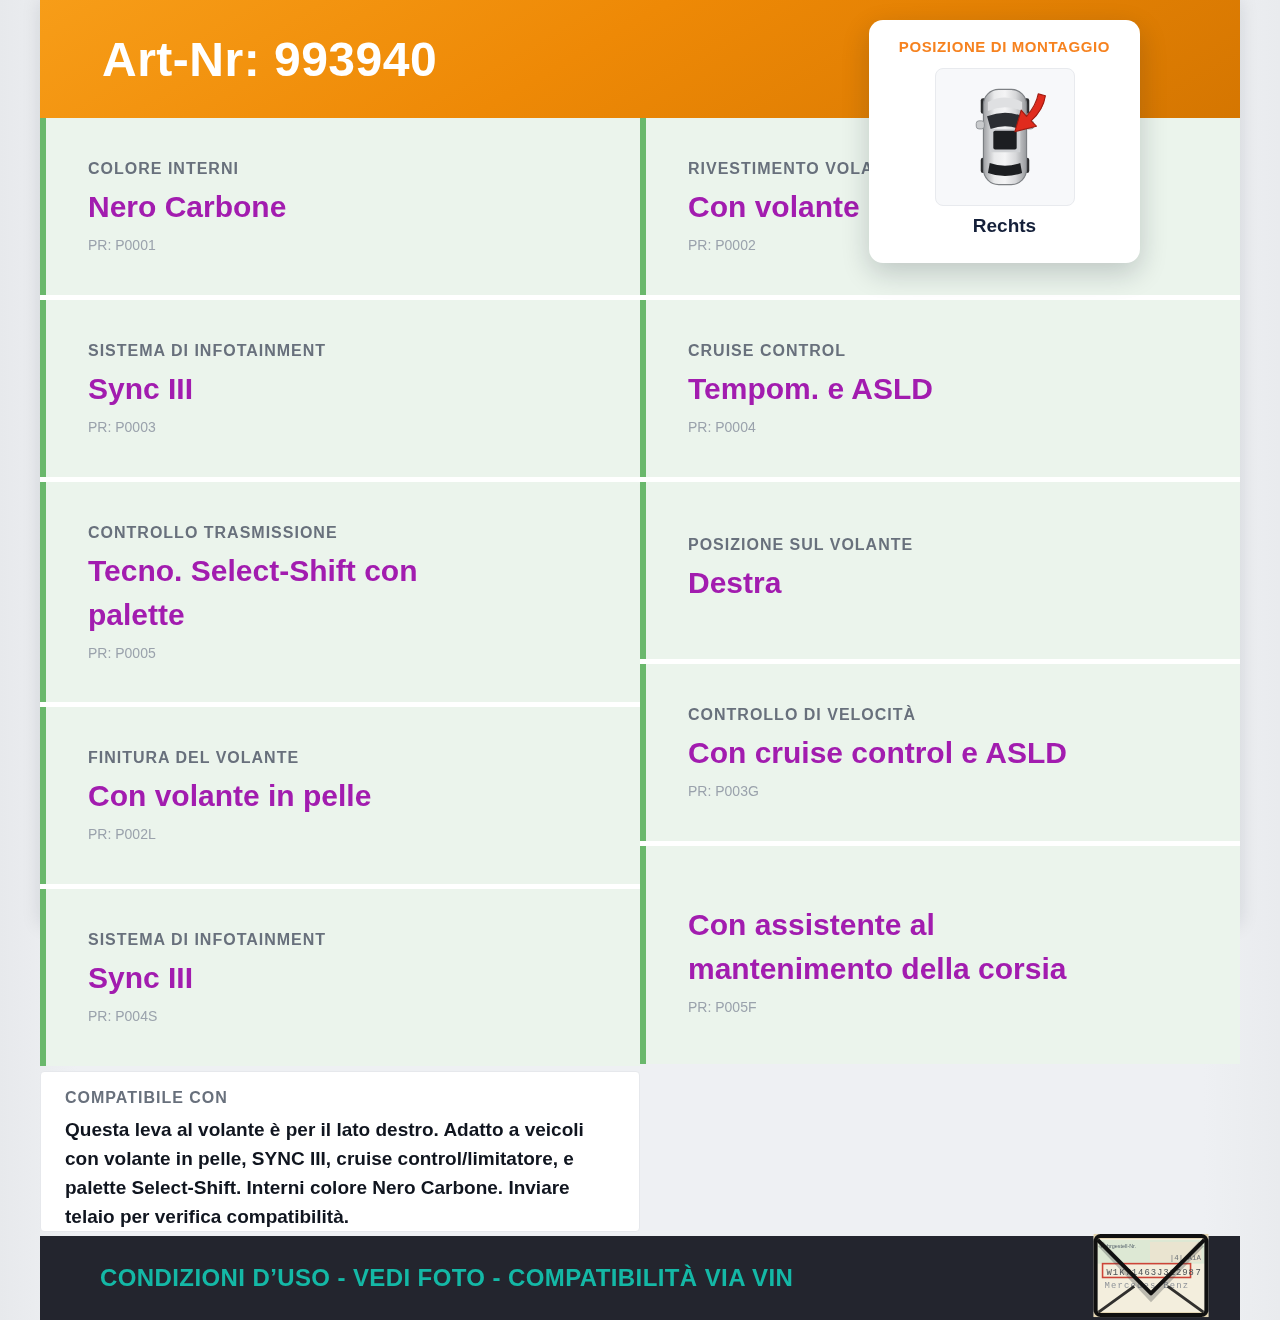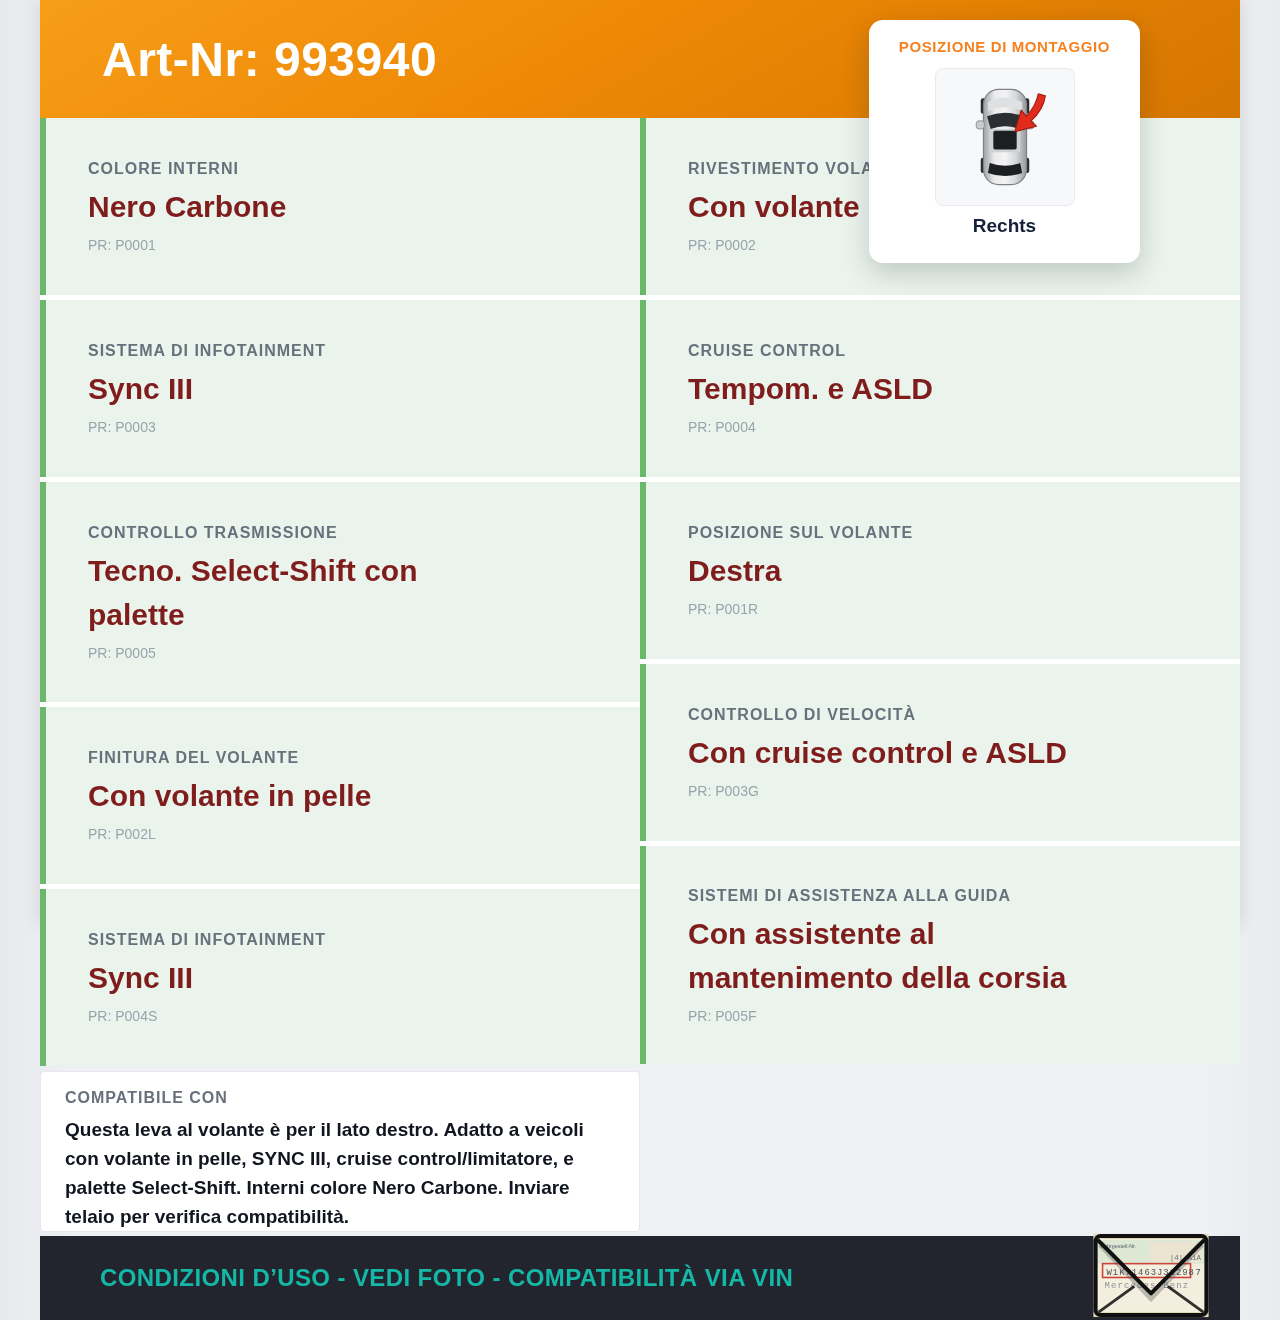--- a/index.html
+++ b/index.html
@@ -20,21 +20,21 @@
   
   .grid { display:flex; width:1200px; }
   .col { width:600px; display:flex; flex-direction:column; }
   .card { background:#ebf4ec; border-left:6px solid #6ab86c;
           padding:0 36px 0 42px; display:flex; flex-direction:column; justify-content:center;
           height:177px; }
   .card + .card, .card + .compat { margin-top:5px; }
   .card.tall-l { height:220px; }
   .card.tall-r { height:218px; }
   .spec-label { font-size:16px; font-weight:bold; color:#68707c; letter-spacing:1px; }
-  .spec-value { font-size:30px; font-weight:bold; color:#7f1d1d; line-height:44px;
+  .spec-value { font-size:30px; font-weight:bold; color:#a21caf; line-height:44px;
                 margin-top:7px; white-space:pre-line; }
   .spec-pr { font-size:14px; color:#9aa2ac; margin-top:8px; }
 
   
   .compat { background:#ffffff; border:1px solid #e6e8ec; border-radius:4px;
             height:161px; padding:17px 24px; }
   .compat-text { font-size:19px; font-weight:bold; color:#10151f; line-height:29px;
                  margin-top:8px; white-space:pre-line; }
 
   
@@ -116,31 +116,29 @@
 
         <div class="card">
           <div class="spec-label">CRUISE CONTROL</div>
           <div class="spec-value">Tempom. e ASLD</div>
           <div class="spec-pr">PR: P0004</div>
         </div>
 
         <div class="card">
           <div class="spec-label">POSIZIONE SUL VOLANTE</div>
           <div class="spec-value">Destra</div>
-          <div class="spec-pr">PR: P001R</div>
         </div>
 
         <div class="card">
           <div class="spec-label">CONTROLLO DI VELOCITÀ</div>
           <div class="spec-value">Con cruise control e ASLD</div>
           <div class="spec-pr">PR: P003G</div>
         </div>
 
         <div class="card tall-r">
-          <div class="spec-label">SISTEMI DI ASSISTENZA ALLA GUIDA</div>
           <div class="spec-value">Con assistente al
 mantenimento della corsia</div>
           <div class="spec-pr">PR: P005F</div>
         </div>
       </div>
     </div>
 
     <div class="footer">
       <div class="footer-text">CONDIZIONI D’USO - VEDI FOTO - COMPATIBILITÀ VIA VIN</div>
       <div class="doc-wrap">

